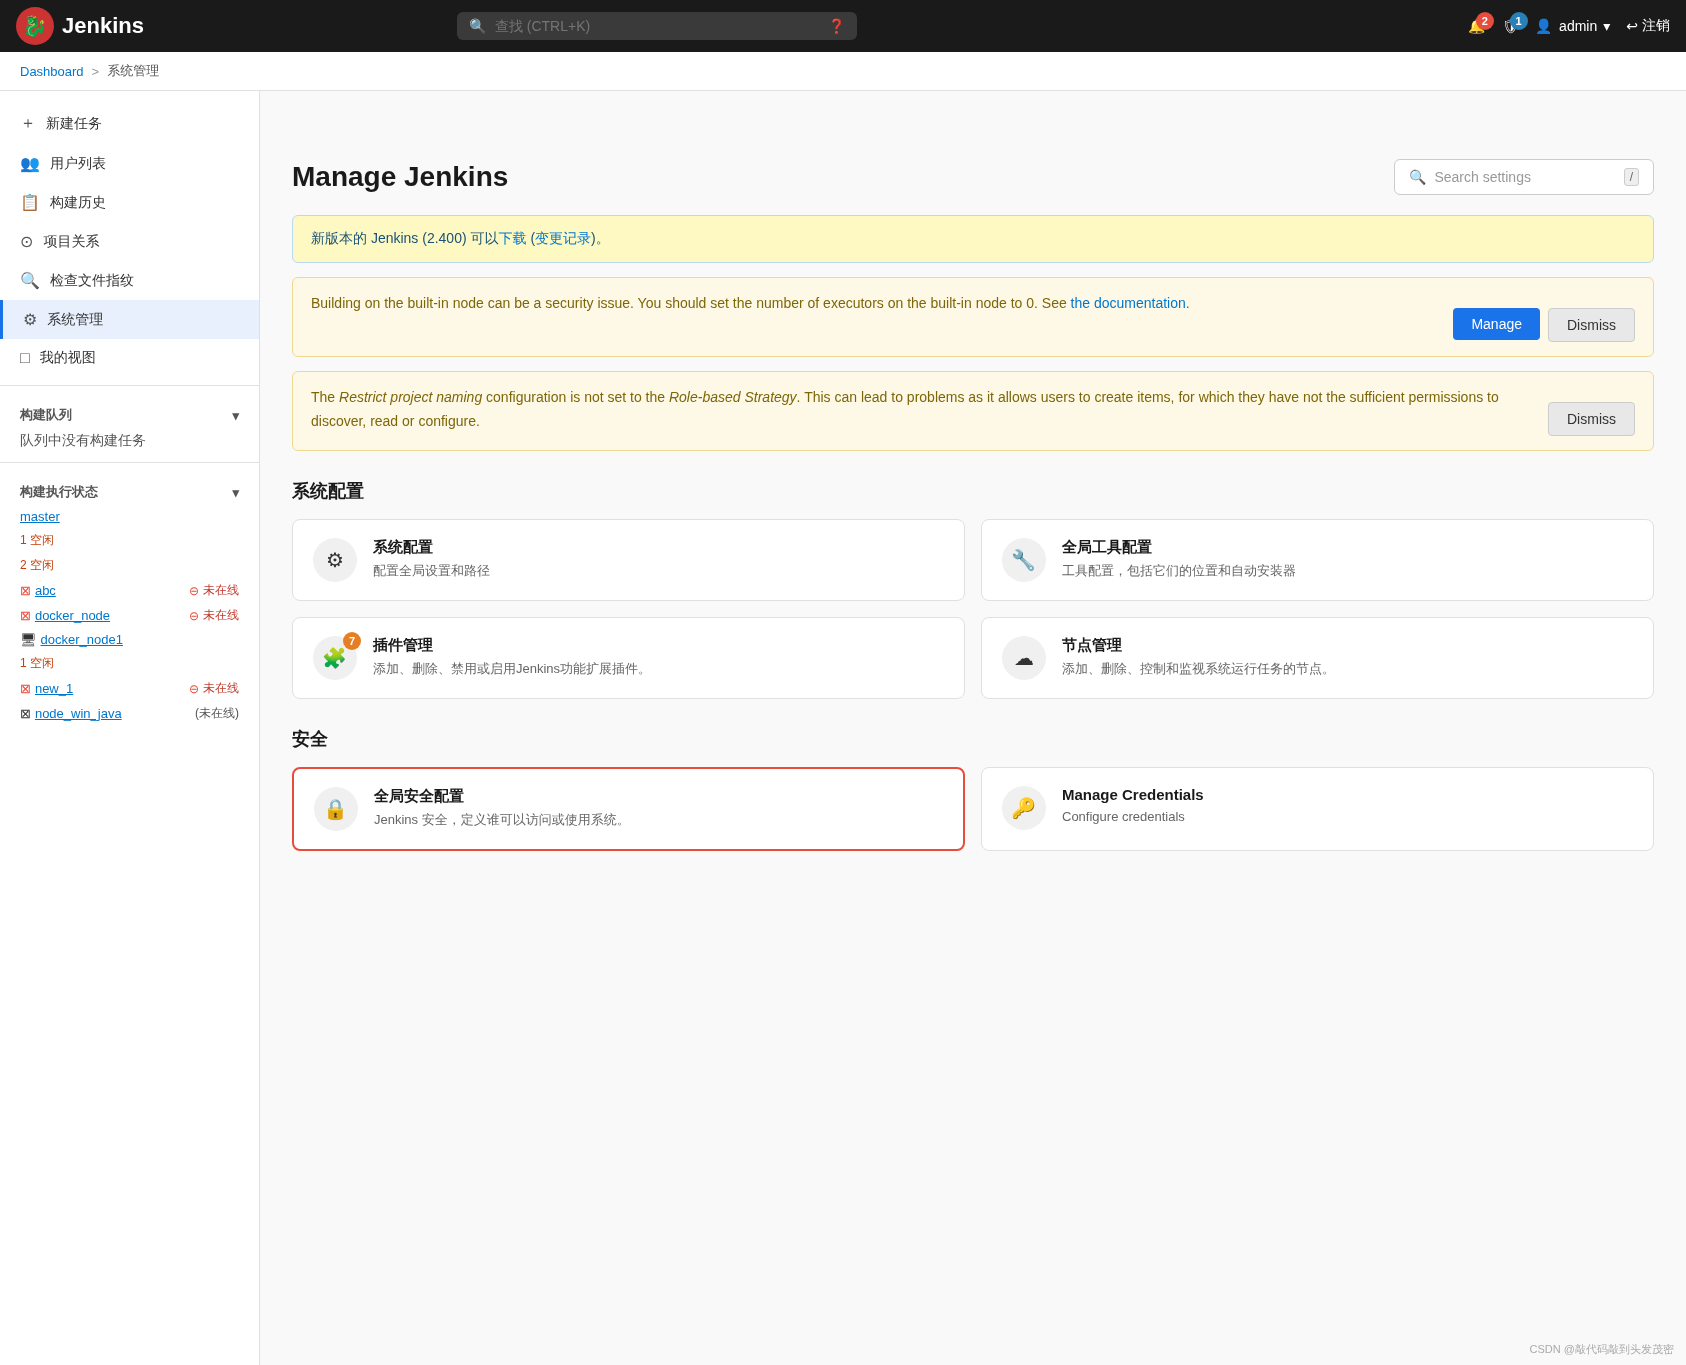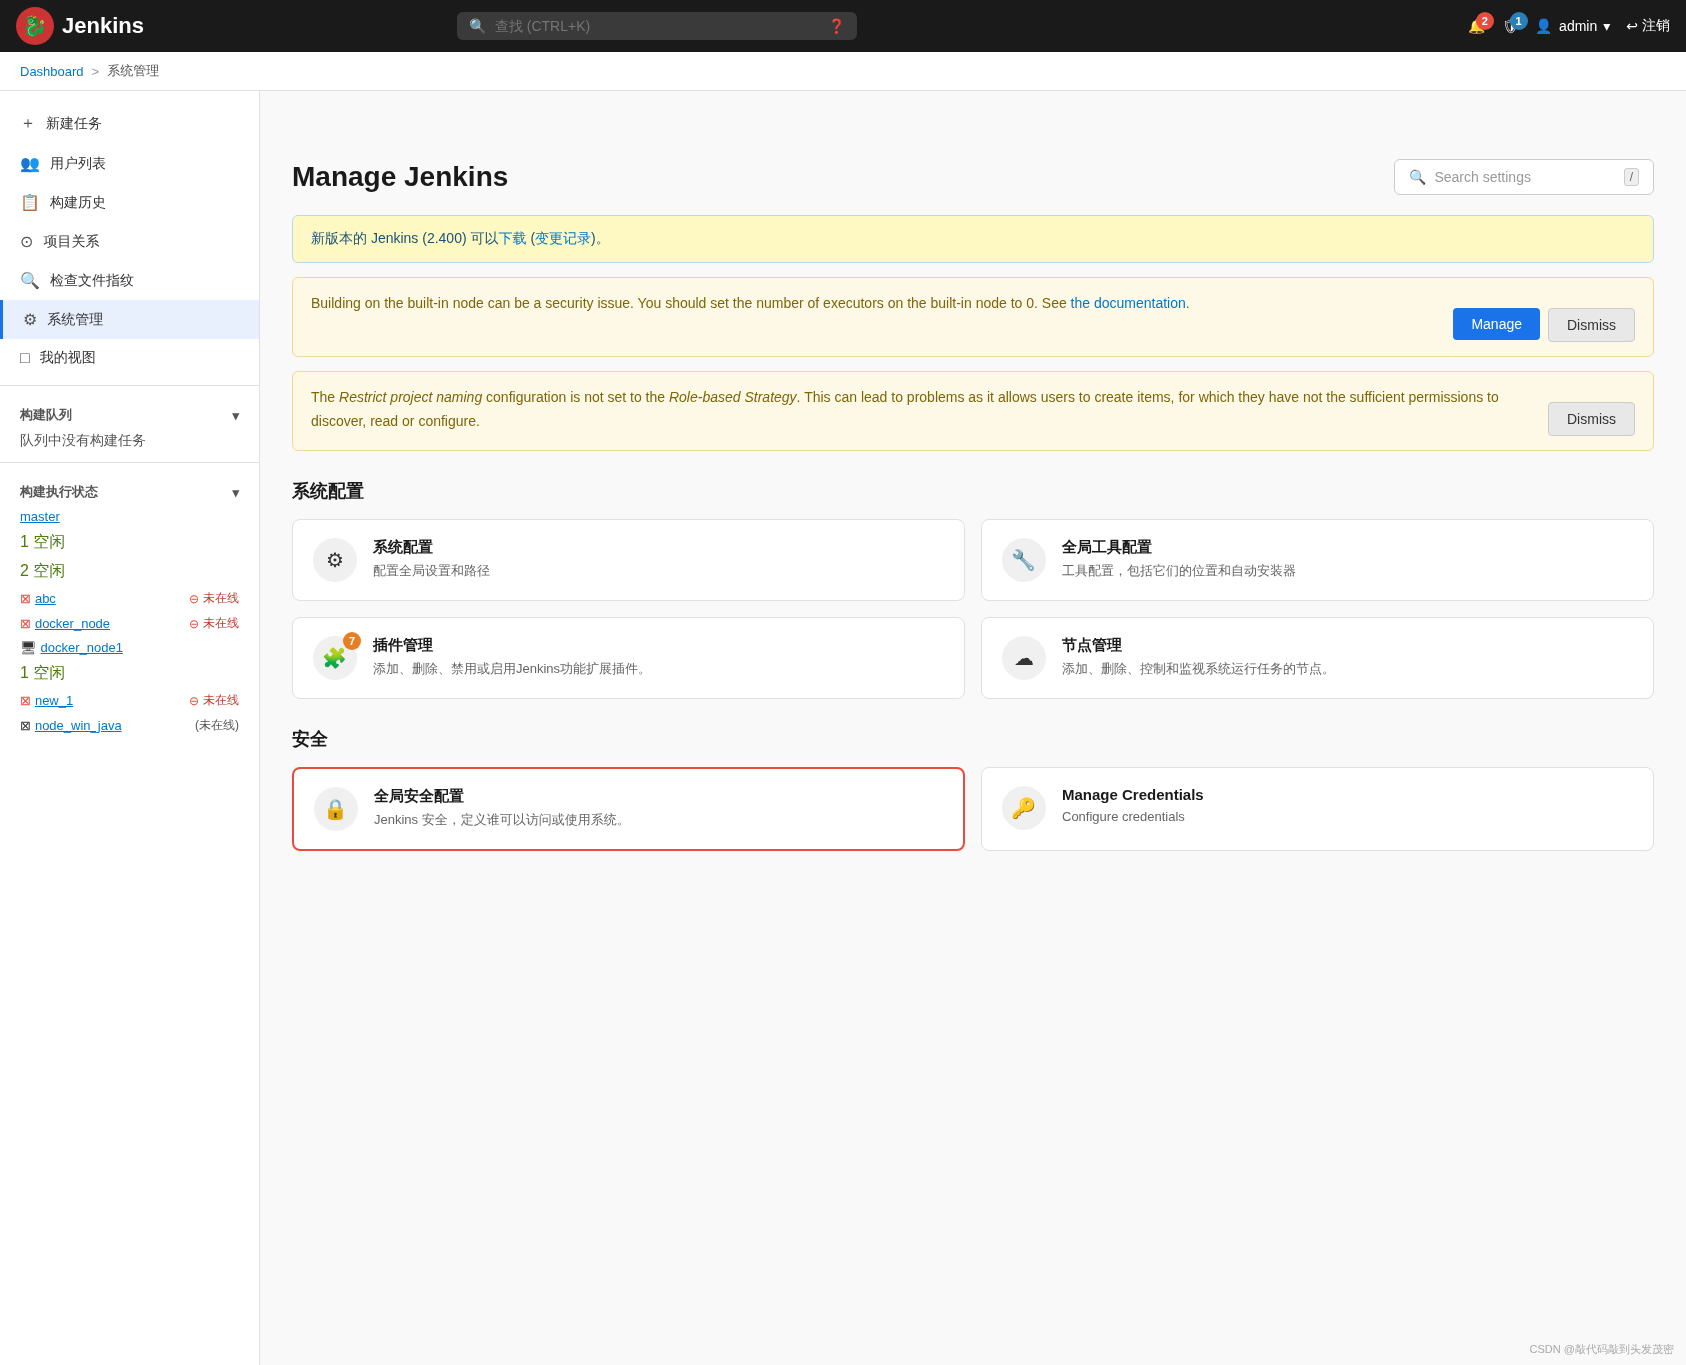--- a/index.html
+++ b/index.html
@@ -176,21 +176,21 @@
     }
     .sidebar-node {
       display: flex;
       align-items: center;
       justify-content: space-between;
       padding: 4px 20px;
       font-size: 13px;
     }
     .node-link { color: #0077cc; text-decoration: underline; cursor: pointer; }
     .node-status { display: flex; align-items: center; gap: 4px; color: #c0392b; font-size: 12px; }
-    .node-idle { color: #4d7c0f; font-size: 16px; }
+    .node-idle { color: #c2410c; font-size: 12px; }
 
     
     .main {
       flex: 1;
       padding: 28px 32px;
       background: #f9f9f9;
     }
     .main-header {
       display: flex;
       align-items: center;

